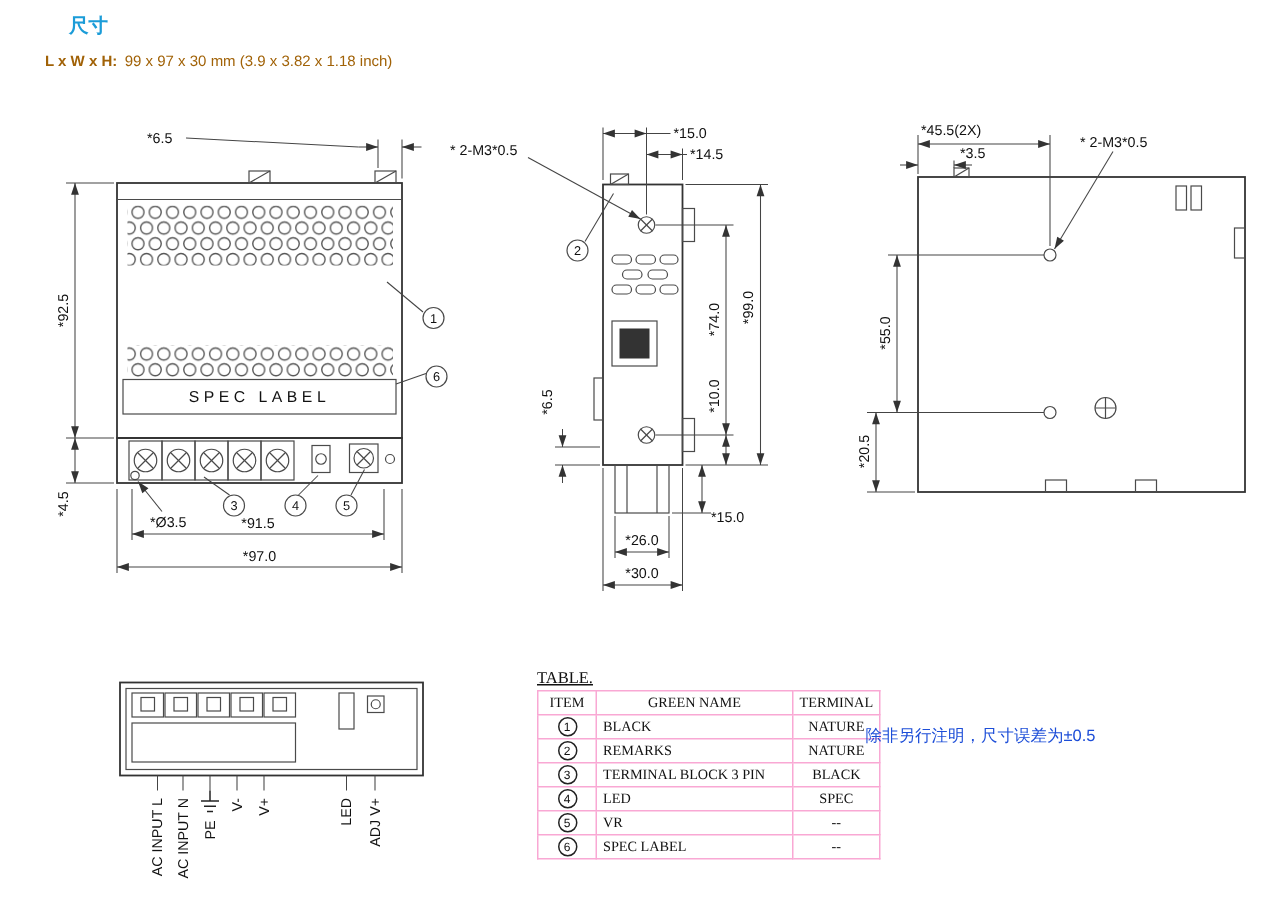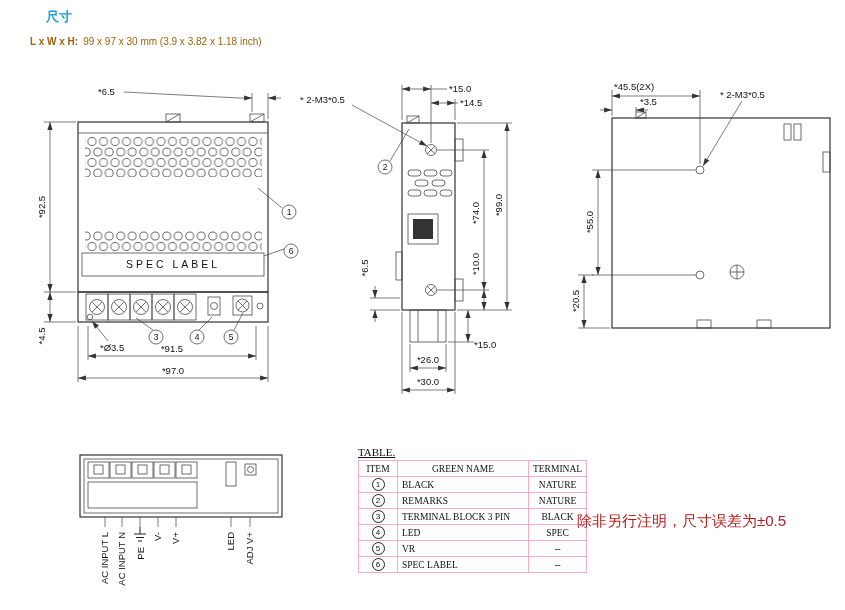--- a/index.html
+++ b/index.html
@@ -18,21 +18,21 @@
   .tablewrap{position:absolute;left:358px;top:446px;font-family:"Liberation Serif",serif;color:#111;}
   .ttitle{font-size:11px;font-weight:normal;text-decoration:underline;margin-bottom:2px;}
   .tablewrap table{border-collapse:collapse;}
   .tablewrap th,.tablewrap td{border:1px solid #f9a8d4;font-size:9.5px;padding:1px 4px;height:13px;}
   .tablewrap th{font-weight:normal;text-align:center;}
   .c-item{width:30px;}.c-part{width:122px;}.c-rem{width:48px;}
   .tc{text-align:center;}
   .cnum{display:inline-block;width:11px;height:11px;line-height:11px;border:1px solid #222;
         border-radius:50%;font-size:8px;text-align:center;vertical-align:1px;
         font-family:"Liberation Sans",sans-serif;}
-  .note{position:absolute;left:577px;top:512px;font-size:15px;color:#b91c1c;}
+  .note{position:absolute;left:577px;top:483px;font-size:11px;color:#1d4ed8;}
 </style>
 </head>
 <body>
 
 <div id="canvas">
 
   <div class="hdr-title">尺寸</div>
   <div class="hdr-size">
     <span class="b">L x W x H:</span><span>99 x 97 x 30 mm (3.9 x 3.82 x 1.18 inch)</span>
   </div>

